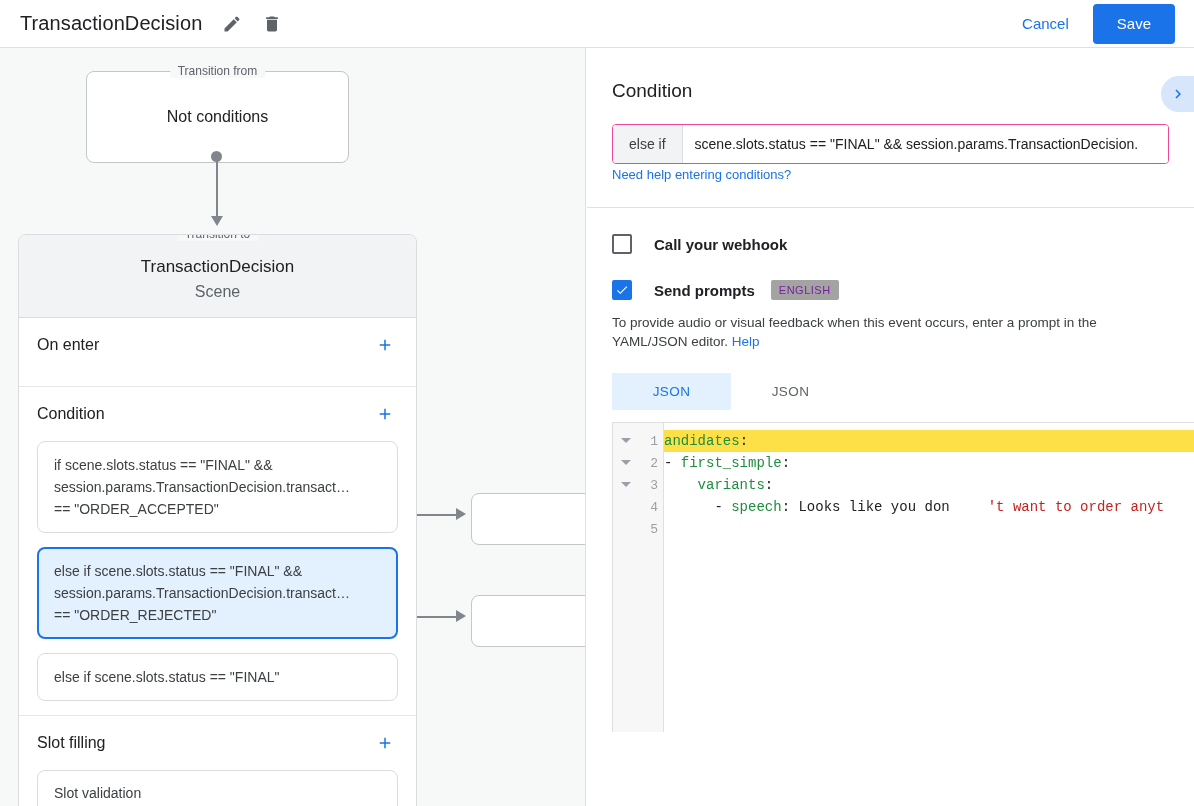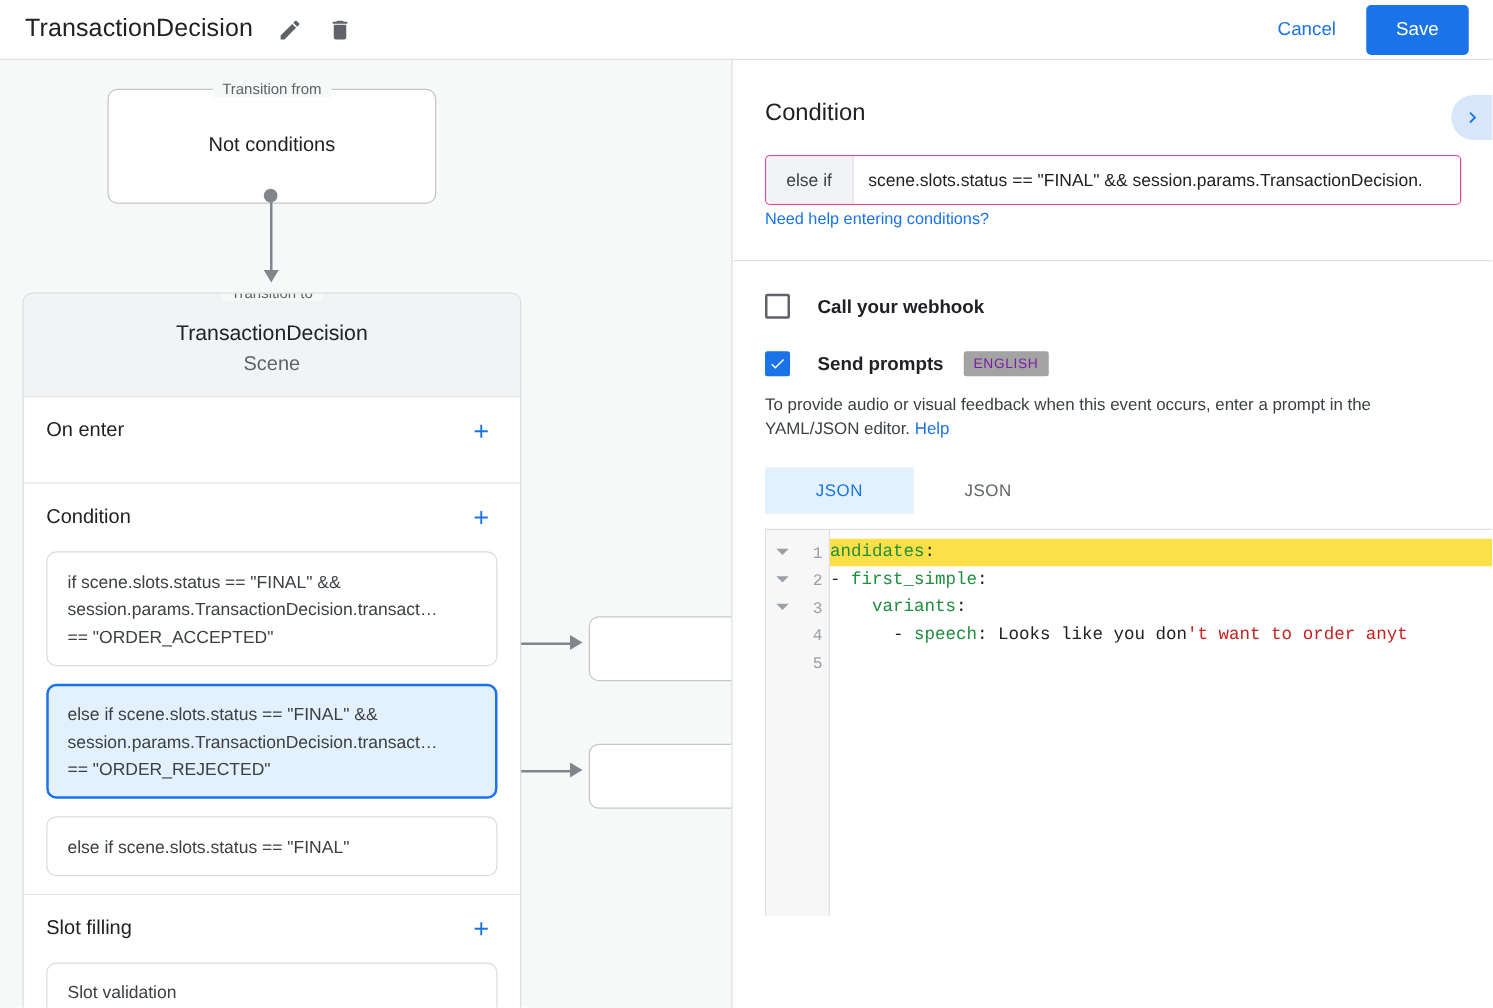--- a/index.html
+++ b/index.html
@@ -376,21 +376,21 @@
     line-height: 22px;
     white-space: pre;
     overflow: hidden;
     cursor: text;
   }
   .code-row { height: 22px; }
   .code-row.hl { background: #fde047; }
   .tok-key { color: #1e8e3e; }
   .tok-punc { color: #202124; }
   .tok-plain { color: #202124; }
-  .tok-str { color: #c5221f; }
+  .tok-str { color: #c5221f; padding-left: 38px; }
 </style>
 </head>
 <body>
 
 <div class="topbar">
   <div class="topbar-title">TransactionDecision</div>
 
   <div class="icon-btn" id="edit-icon">
     <svg width="20" height="20" viewBox="0 0 24 24" fill="#5f6368" aria-hidden="true">
       <path d="M3 17.25V21h3.75L17.81 9.94l-3.75-3.75L3 17.25zM20.71 7.04a1 1 0 000-1.41l-2.34-2.34a1 1 0 00-1.41 0l-1.83 1.83 3.75 3.75 1.83-1.83z"></path>

